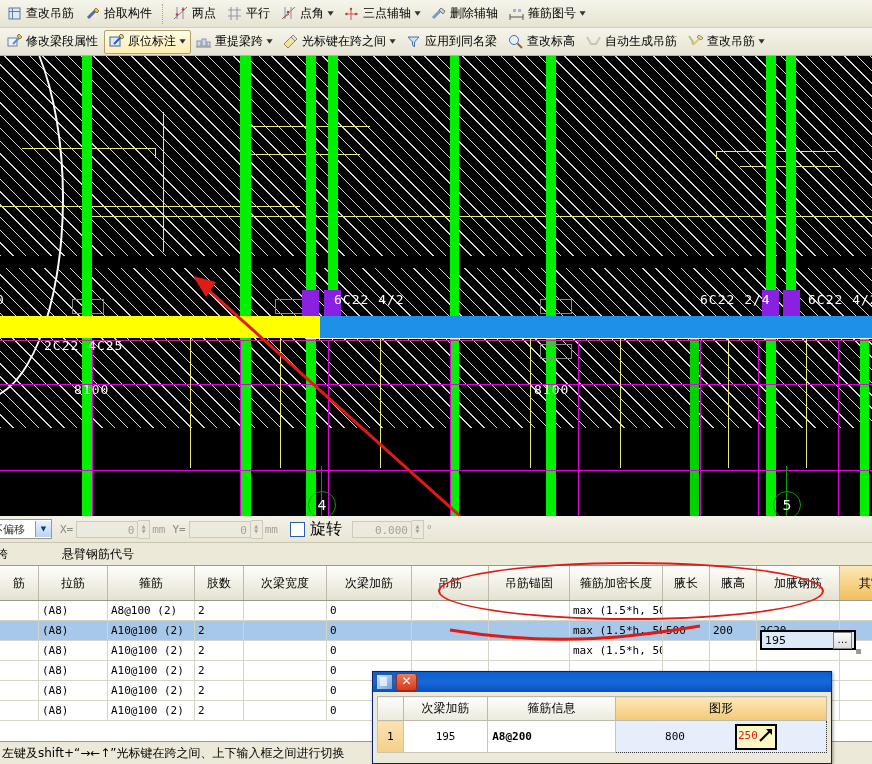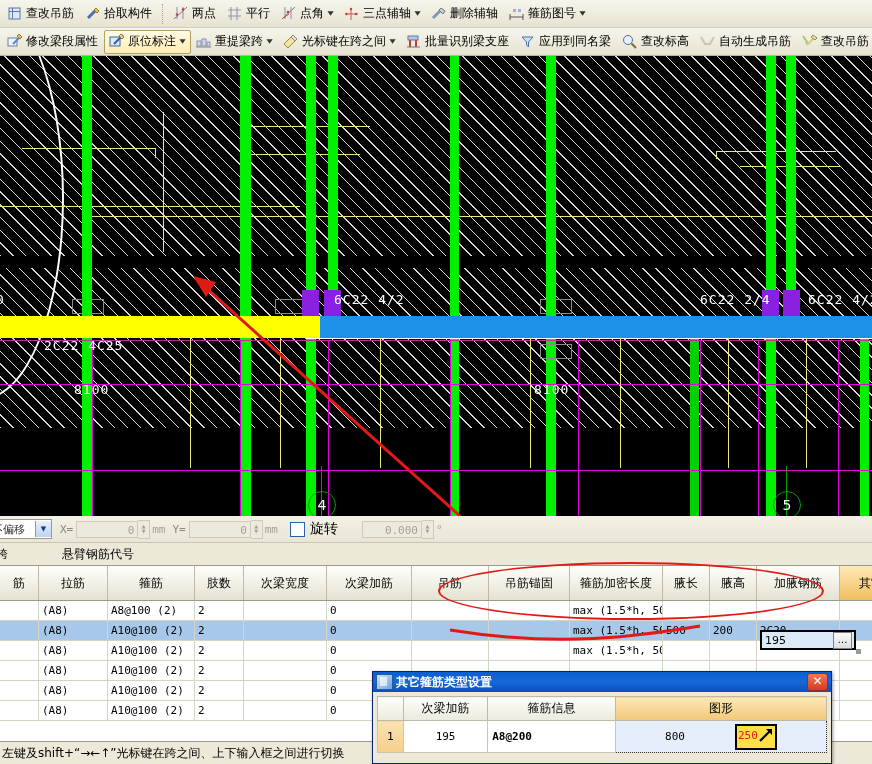--- a/index.html
+++ b/index.html
@@ -101,21 +101,21 @@
     font-family:"DejaVu Sans Mono","Liberation Mono",monospace;padding-right:3px;box-sizing:border-box;
   }
   .spin{
     width:11px;height:17px;border:1px solid #cdcabb;border-left:none;background:#eceadd;
     display:flex;flex-direction:column;align-items:center;justify-content:center;
     font-size:5px;color:#a5a294;line-height:5px;
   }
   .opt-unit{font-size:11px;color:#a5a294;margin:0 4px 0 2px;
     font-family:"DejaVu Sans Mono","Liberation Mono",monospace;}
   .opt-chk{width:13px;height:13px;border:1px solid #2a5fa8;background:#fff;margin:0 5px 0 8px;}
-  .opt-text{font-size:14px;color:#000;margin-right:24px;font-family:Liberation Mono, monospace;}
+  .opt-text{font-size:16px;color:#000;margin-right:10px;font-family:Liberation Mono, monospace;}
 
   
   #subhdr{
     position:absolute;left:0;top:543px;width:872px;height:22px;
     background:#ece9d8;display:flex;align-items:center;font-size:12px;color:#000;
     padding-left:2px;box-sizing:border-box;
   }
   #subhdr .sh{margin-right:14px;margin-left:40px;}
 
   
@@ -213,21 +213,21 @@
   table.dt td.rowhdr{
     background:linear-gradient(to bottom,#fbe2b4,#f5cf89);font-family:inherit;font-size:11px;
   }
   table.dt td.left{text-align:left;padding-left:4px;font-weight:bold;}
   table.dt td.graphcell{
     background:#e7eefb;border:1px dotted #333;position:relative;
   }
   .gwrap{display:flex;align-items:center;justify-content:center;gap:6px;height:27px;}
   .glabel{font-size:11px;color:#000;font-family:"DejaVu Sans Mono","Liberation Mono",monospace;}
   .gshape{
-    position:relative;width:38px;height:22px;border:2px solid #000;background:#fde047;margin-left:44px;
+    position:relative;width:38px;height:22px;border:2px solid #000;background:#fef9c3;margin-left:44px;
   }
   .gshape .gnum{
     position:absolute;left:1px;top:3px;font-size:11px;color:#e01b15;
     font-family:"DejaVu Sans Mono","Liberation Mono",monospace;
   }
   .gshape .diag{
     position:absolute;right:2px;top:2px;width:14px;height:14px;
   }
 </style>
 </head>
@@ -365,31 +365,20 @@
     </div>
     <div class="tb-item">
       <span class="tb-ico">
         <svg width="17" height="17" viewBox="0 0 17 17">
             <path d="M2 11 L9 4 L13 8 L6 15 Z" fill="#f3e3a0" stroke="#9a8a40"></path>
             <path d="M11 2 L15 6 L13 8 L9 4 Z" fill="#e0e0e0" stroke="#888"></path>
           </svg>
       </span>
       <span class="tb-label">光标键在跨之间</span>
       <span class="tb-arrow">▼</span>
-    </div>
-    <div class="tb-item">
-      <span class="tb-ico">
-        <svg width="17" height="17" viewBox="0 0 17 17">
-            <rect x="3" y="3" width="10" height="4" fill="#b8c8e0" stroke="#5b7ba8"></rect>
-            <line x1="5" y1="7" x2="5" y2="14" stroke="#c04040" stroke-width="2"></line>
-            <line x1="11" y1="7" x2="11" y2="14" stroke="#c04040" stroke-width="2"></line>
-            <line x1="2" y1="14" x2="15" y2="14" stroke="#777"></line>
-          </svg>
-      </span>
-      <span class="tb-label">批量识别梁支座</span>
     </div>
     <div class="tb-item">
       <span class="tb-ico">
         <svg width="17" height="17" viewBox="0 0 17 17">
             <path d="M3 4 H14 L9.5 9 V14 L7.5 12 V9 Z" fill="#cfe0f5" stroke="#4a6fb0"></path>
           </svg>
       </span>
       <span class="tb-label">应用到同名梁</span>
     </div>
     <div class="tb-item">
@@ -666,21 +655,20 @@
     <path d="M450 630 C 560 648, 640 636, 700 626" stroke="#e01b15" stroke-width="3" fill="none"></path>
   </svg>
 
   <div id="status">
     <span>左键及shift+“→←↑”光标键在跨之间、上下输入框之间进行切换</span>
   </div>
 
   <div id="dialog">
     <div id="dlg-title">
       <span class="dt-ico"></span>
-      <span class="dt-text">其它箍筋类型设置</span>
       <span id="dlg-close">✕</span>
     </div>
     <div id="dlg-body">
       <table class="dt">
         <thead>
           <tr>
             <th class="corner" style="width:22px;"></th>
             <th style="width:78px;">次梁加筋</th>
             <th style="width:120px;">箍筋信息</th>
             <th class="graph" style="width:200px;">图形</th>

